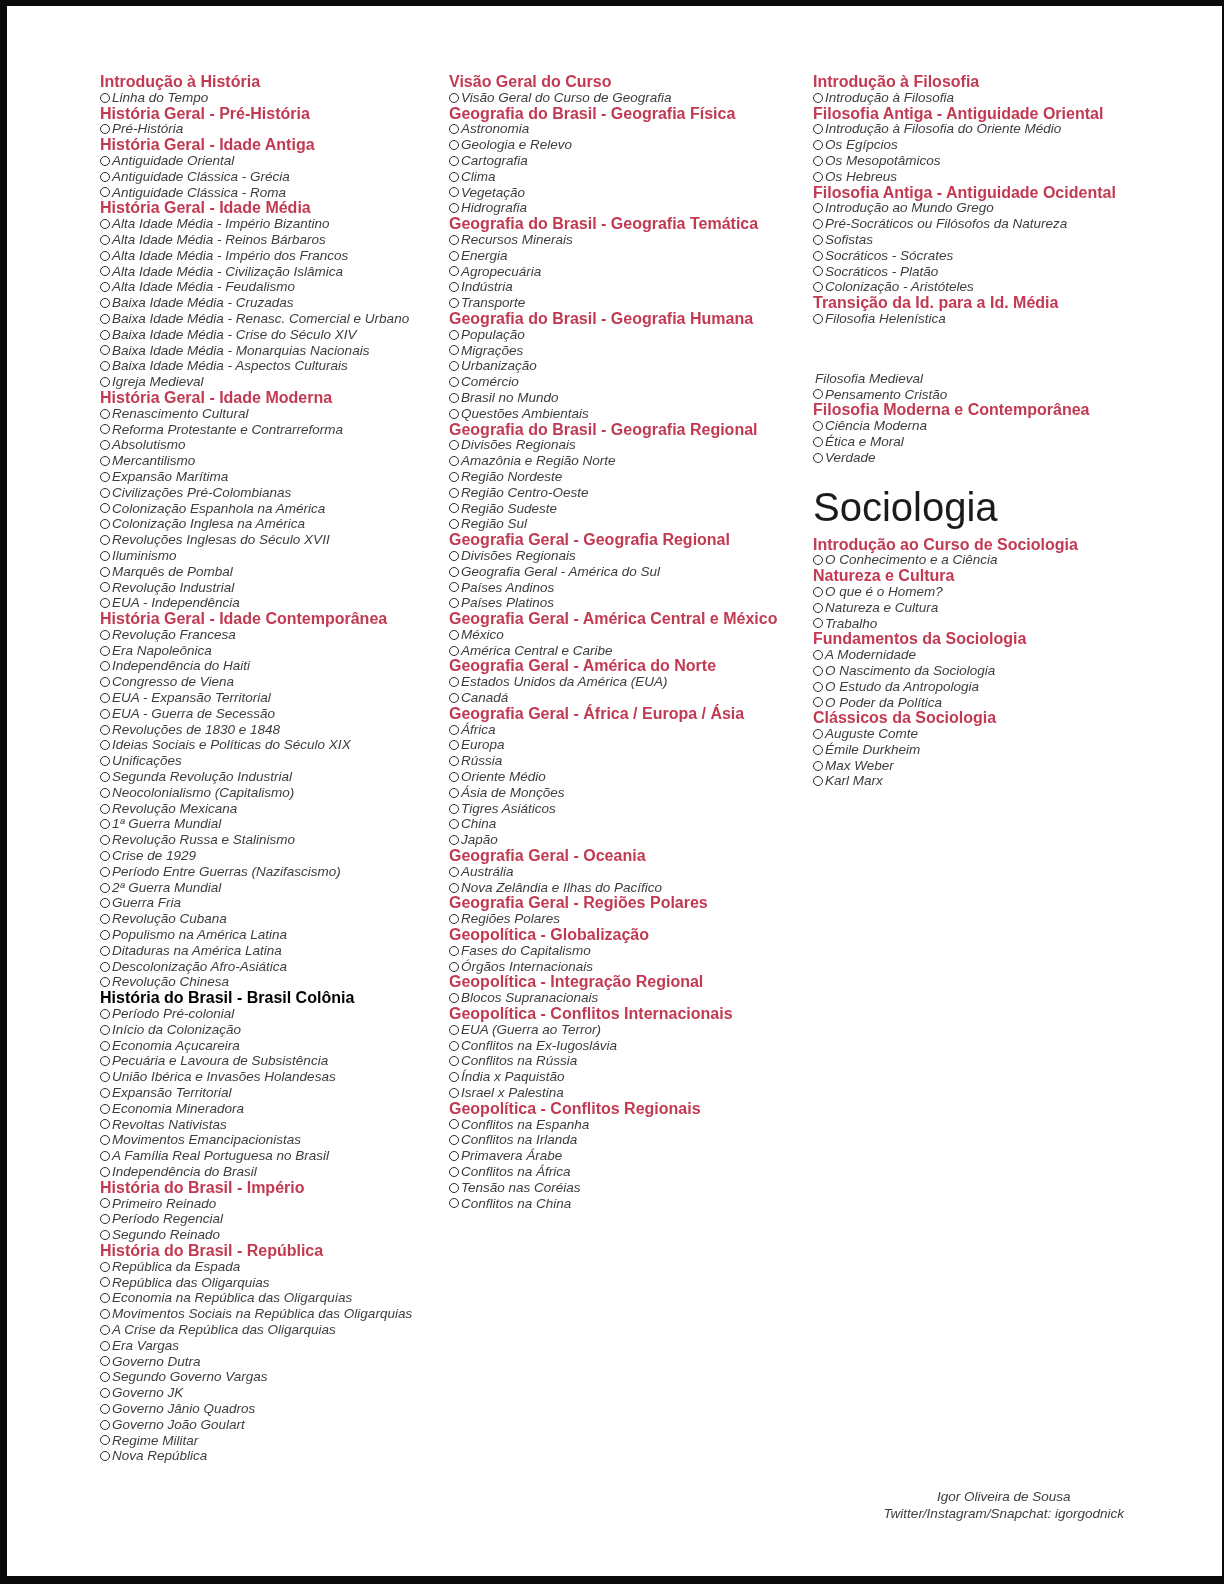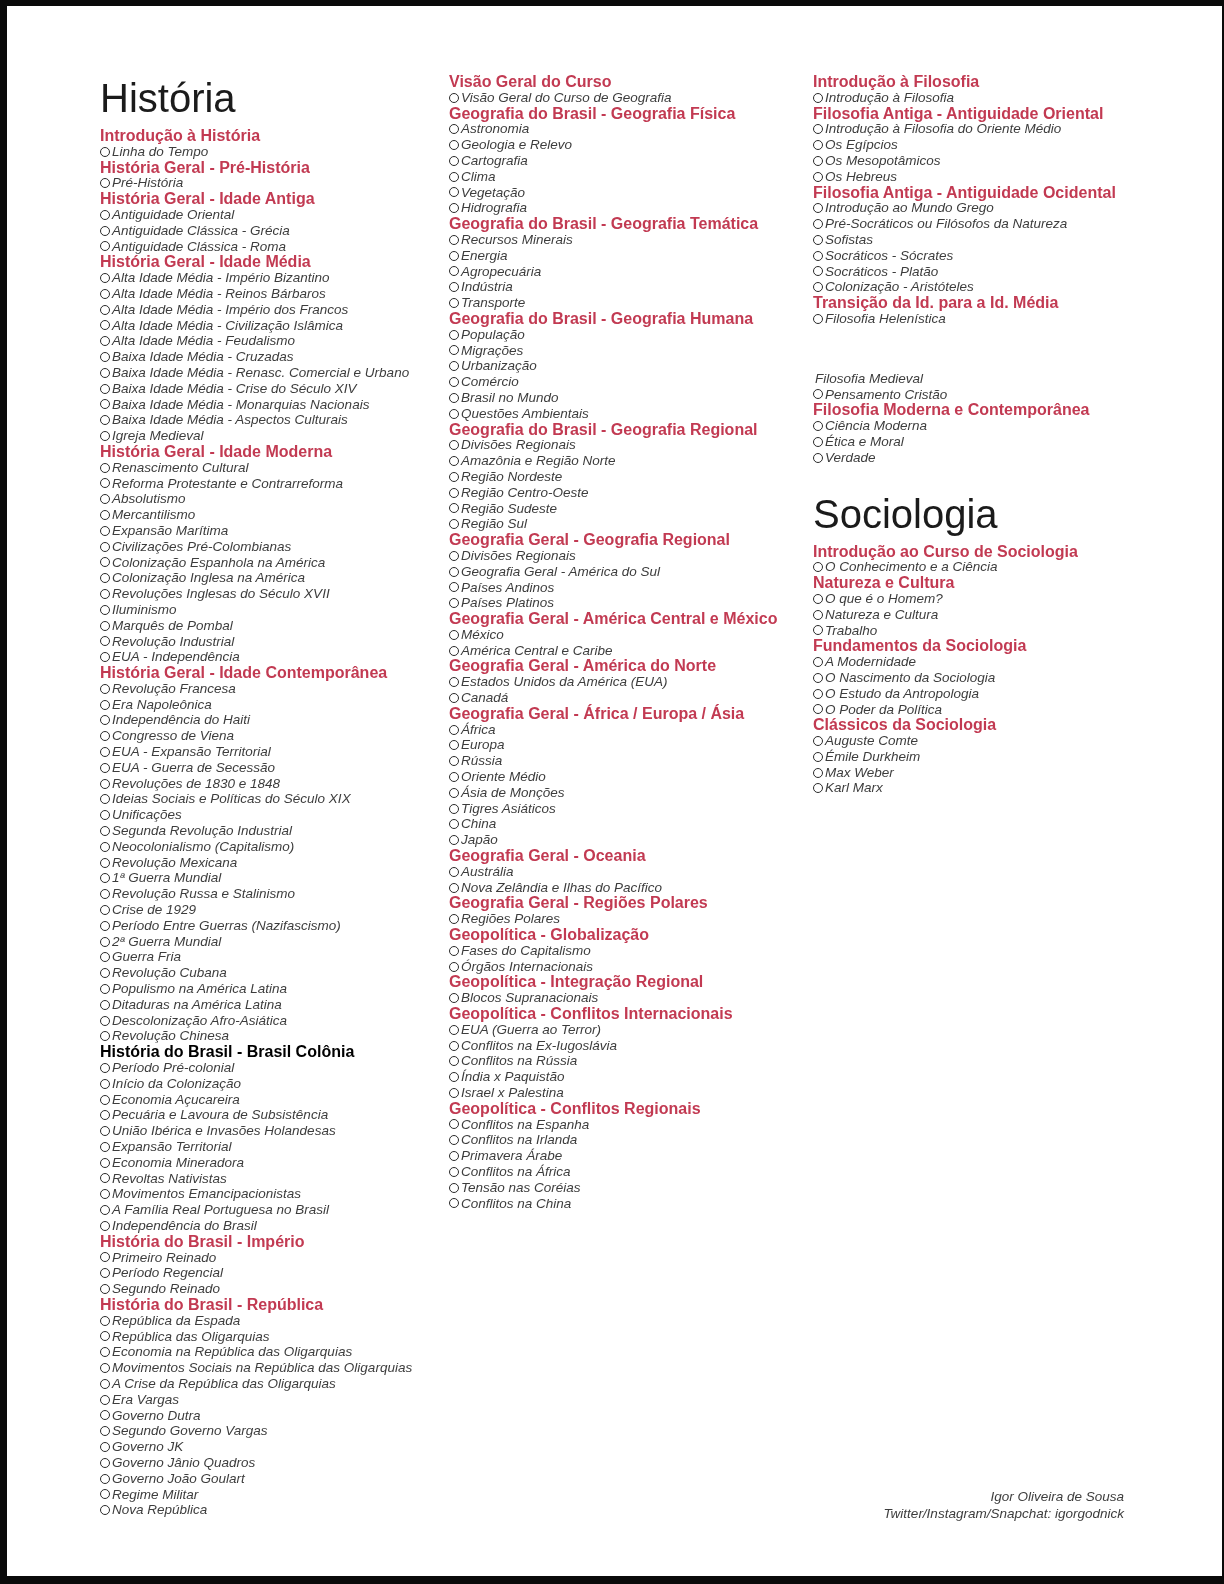--- a/index.html
+++ b/index.html
@@ -27,21 +27,21 @@
   .col-1 { left: 100px; }
   .col-2 { left: 449px; }
   .col-3 { left: 813px; }
   .col-title {
     font-size: 40px;
     line-height: 48px;
     color: #1b1b1b;
     margin-bottom: 6px;
     font-weight: 400;
   }
-  .column .col-title:not(:first-child) { margin-top: 24px; }
+  .column .col-title:not(:first-child) { margin-top: 17px; }
   .entry {
     height: 15.8px;
     line-height: 15.8px;
     display: flex;
     align-items: center;
   }
   .header {
     font-weight: 700;
     font-size: 16px;
     color: var(--accent, #c23a52);
@@ -60,35 +60,34 @@
   .item-text {
     font-style: italic;
     font-size: 13.5px;
     color: #3d3d3d;
   }
   .item.no-bullet { padding-left: 2px; margin-top: 44px; }
   .footer {
     position: absolute;
     top: 1488px;
     right: 100px;
-    text-align: right;
+    text-align: center;
     font-style: italic;
     font-size: 13.5px;
     line-height: 17px;
     color: #3d3d3d;
   }
 </style>
 </head>
 <body>
 
 <div class="page">
   <div class="frame"></div>
   <div>
       <div class="column col-1">
-        <div class="col-title">História</div>
         <div class="entry header">Introdução à História</div>
         <div class="entry item">
           <span class="bullet"></span>
           <span class="item-text">Linha do Tempo</span>
         </div>
         <div class="entry header">História Geral - Pré-História</div>
         <div class="entry item">
           <span class="bullet"></span>
           <span class="item-text">Pré-História</span>
         </div>

